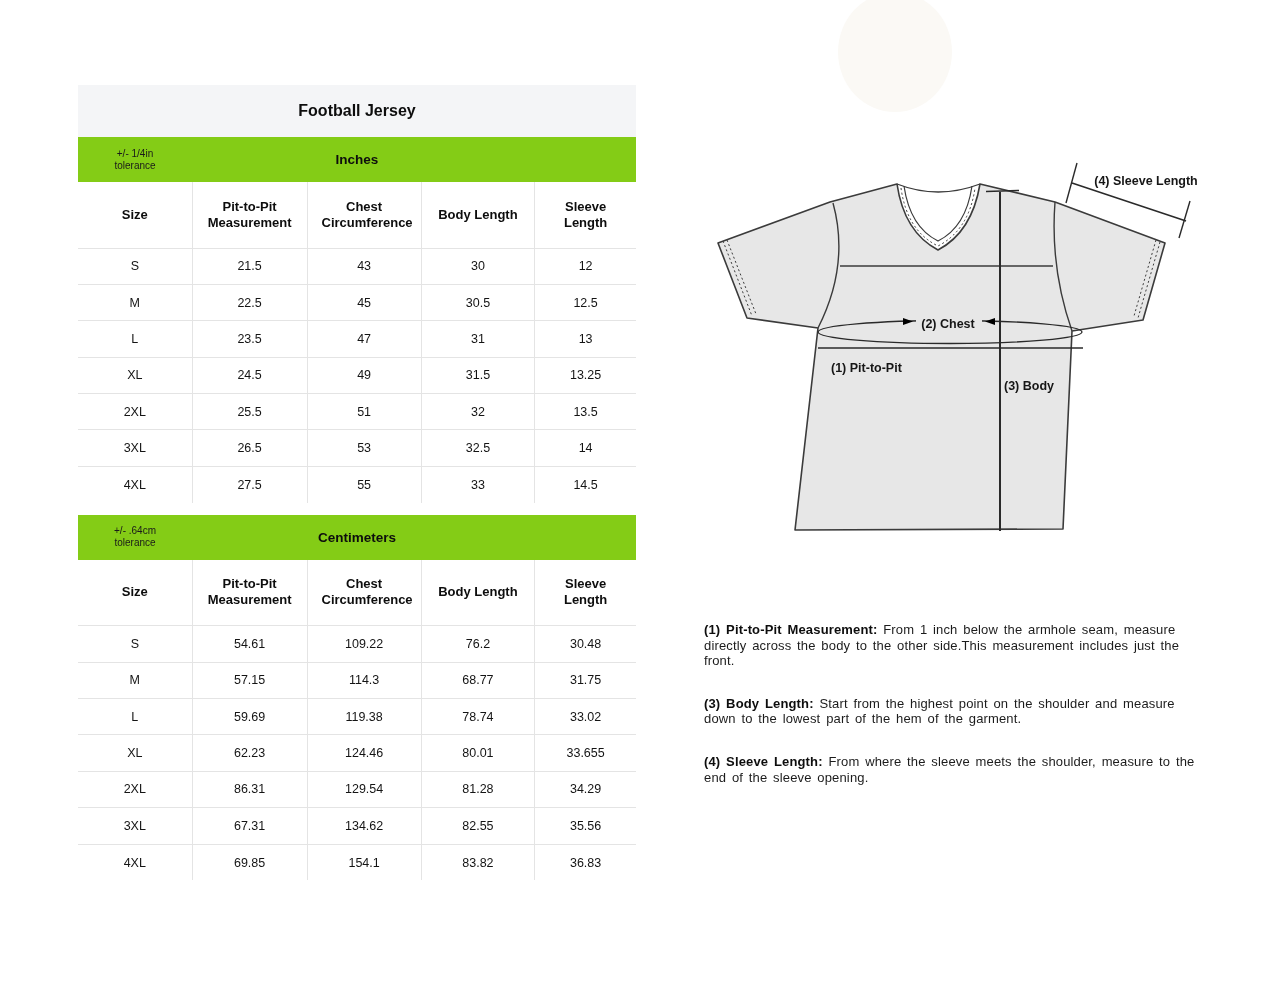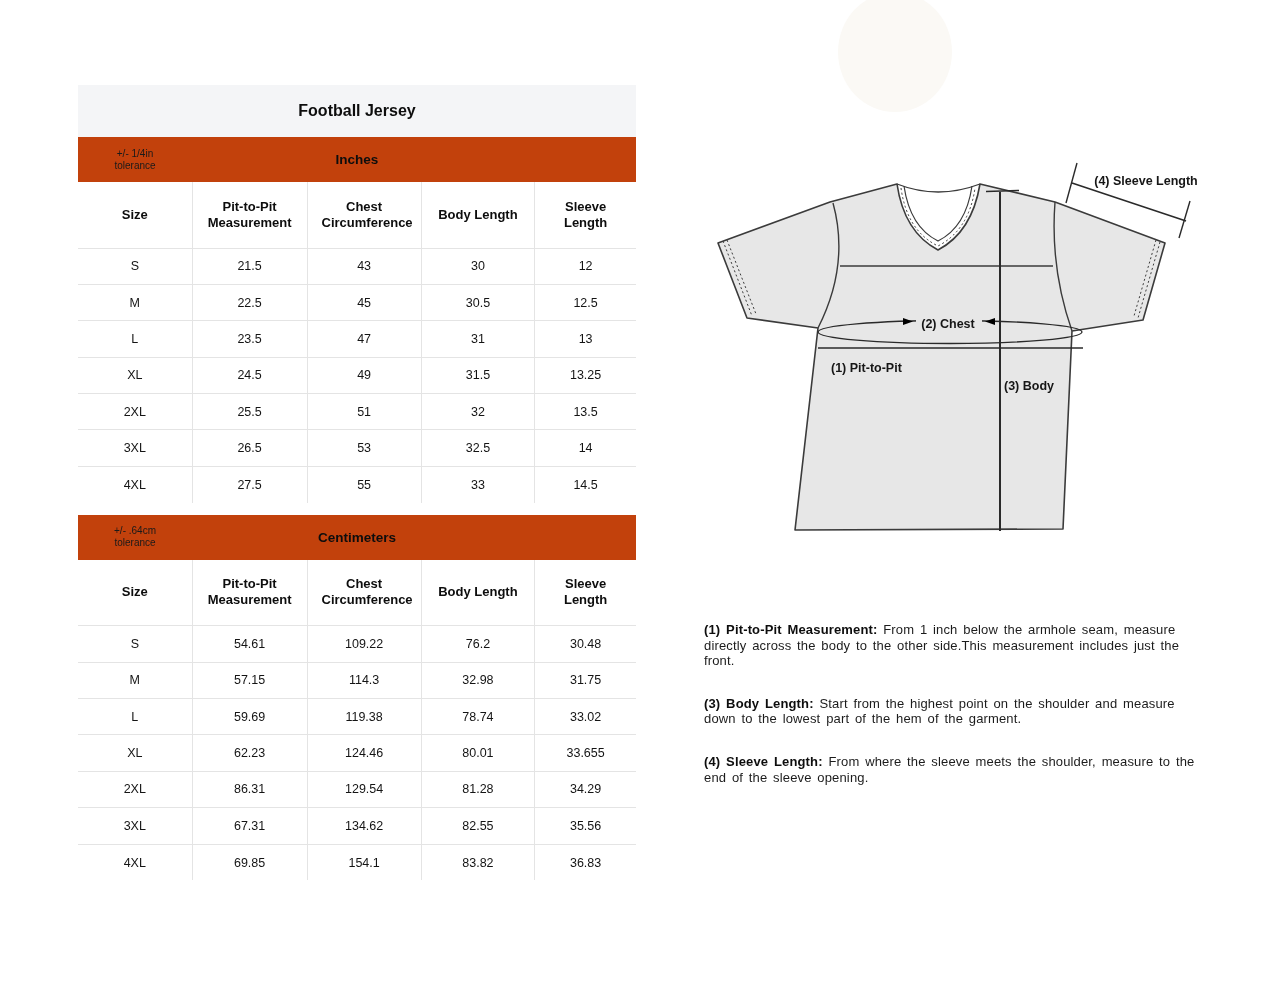--- a/index.html
+++ b/index.html
@@ -32,21 +32,21 @@
     text-align: center;
     background: #f4f5f7;
     font-size: 16px;
     font-weight: bold;
     color: #0d0d0d;
   }
   .section + .section { margin-top: 12px; }
   .unit-band {
     position: relative;
     height: 45px;
-    background: #c2410c;
+    background: #84cc16;
   }
   .tolerance {
     position: absolute;
     left: 0; top: 50%;
     transform: translateY(-50%);
     width: 114px;
     text-align: center;
     font-size: 10px;
     line-height: 12px;
     color: #1a1a1a;
@@ -240,21 +240,21 @@
               <td>S</td>
               <td>54.61</td>
               <td>109.22</td>
               <td>76.2</td>
               <td>30.48</td>
             </tr>
             <tr>
               <td>M</td>
               <td>57.15</td>
               <td>114.3</td>
-              <td>32.98</td>
+              <td>68.77</td>
               <td>31.75</td>
             </tr>
             <tr>
               <td>L</td>
               <td>59.69</td>
               <td>119.38</td>
               <td>78.74</td>
               <td>33.02</td>
             </tr>
             <tr>

